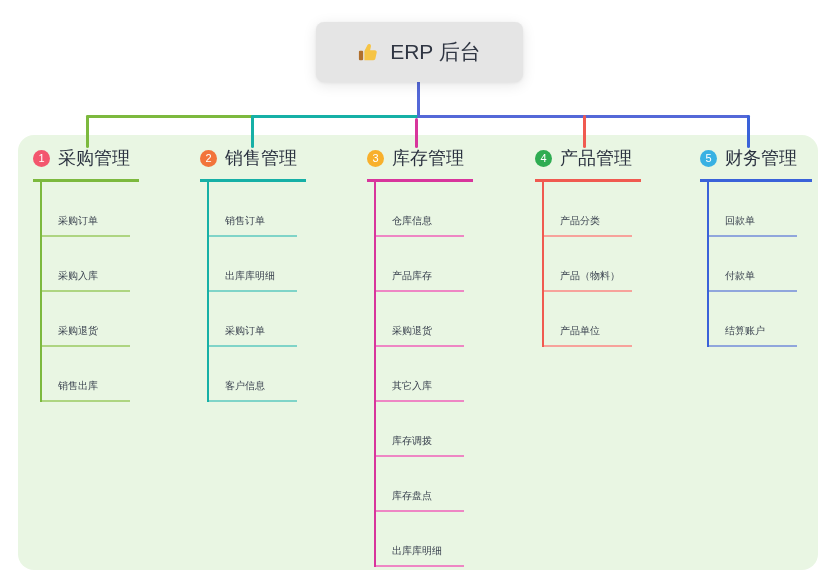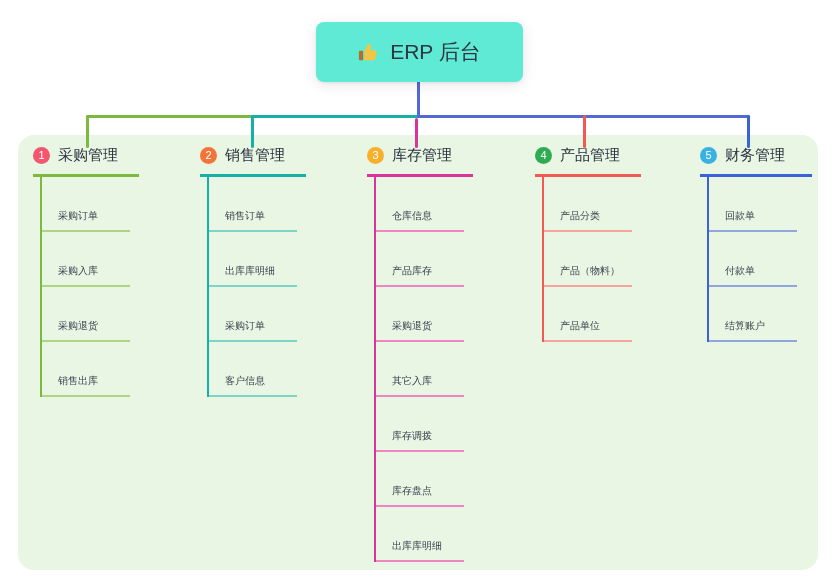--- a/index.html
+++ b/index.html
@@ -4,21 +4,21 @@
 <style>
   html,body{margin:0;padding:0;}
   body{
     width:839px;height:588px;position:relative;background:#ffffff;
     font-family:"Liberation Sans","DejaVu Sans",sans-serif;
     overflow:hidden;
   }
   
   .root-node{
     position:absolute;left:316px;top:22px;width:207px;height:60px;
-    background:#5eead4;border-radius:8px;
+    background:#e5e5e5;border-radius:8px;
     box-shadow:0 3px 14px rgba(0,0,0,.10), 0 1px 3px rgba(0,0,0,.06);
     display:flex;align-items:center;justify-content:center;gap:10px;
     font-size:21px;font-weight:500;color:#2f3542;z-index:3;
   }
   .thumb{display:inline-flex;align-items:center;}
   
   .canvas{
     position:absolute;left:18px;top:135px;width:800px;height:435px;
     background:#e9f6e3;border-radius:16px;z-index:0;
   }
@@ -31,21 +31,21 @@
   .branch-head{
     display:flex;align-items:center;gap:8px;width:106px;
     padding-bottom:9px;border-bottom:3px solid var(--main);
   }
   .branch.w112 .branch-head{width:112px;}
   .badge{
     flex:0 0 auto;width:17px;height:17px;border-radius:50%;
     background:var(--badge);color:#ffffff;font-size:11px;line-height:17px;
     text-align:center;font-weight:500;
   }
-  .branch-label{font-size:15px;color:#2b3240;font-weight:500;white-space:nowrap;}
+  .branch-label{font-size:18px;color:#2b3240;font-weight:500;white-space:nowrap;}
   .children{margin-left:7px;width:88px;border-left:2px solid var(--main);}
   .child{
     height:55px;box-sizing:border-box;border-bottom:2px solid var(--light);
     display:flex;align-items:flex-end;padding:0 0 7px 16px;
     font-size:10px;color:#3b4350;white-space:nowrap;
   }
 </style>
 </head>
 <body>
 

